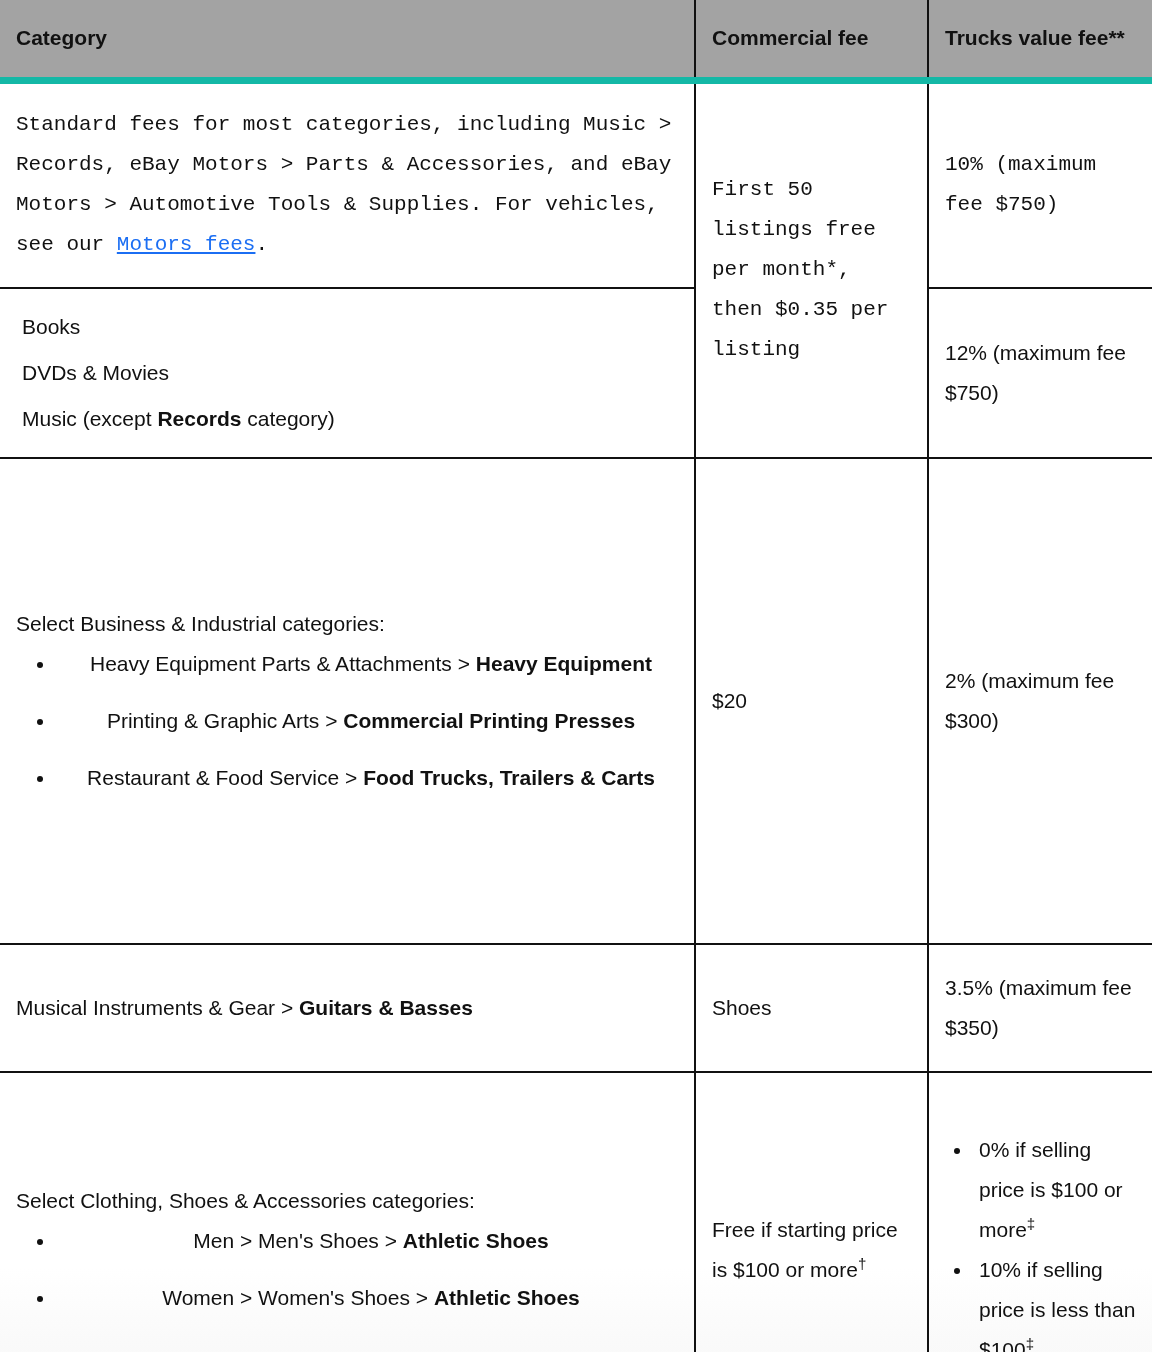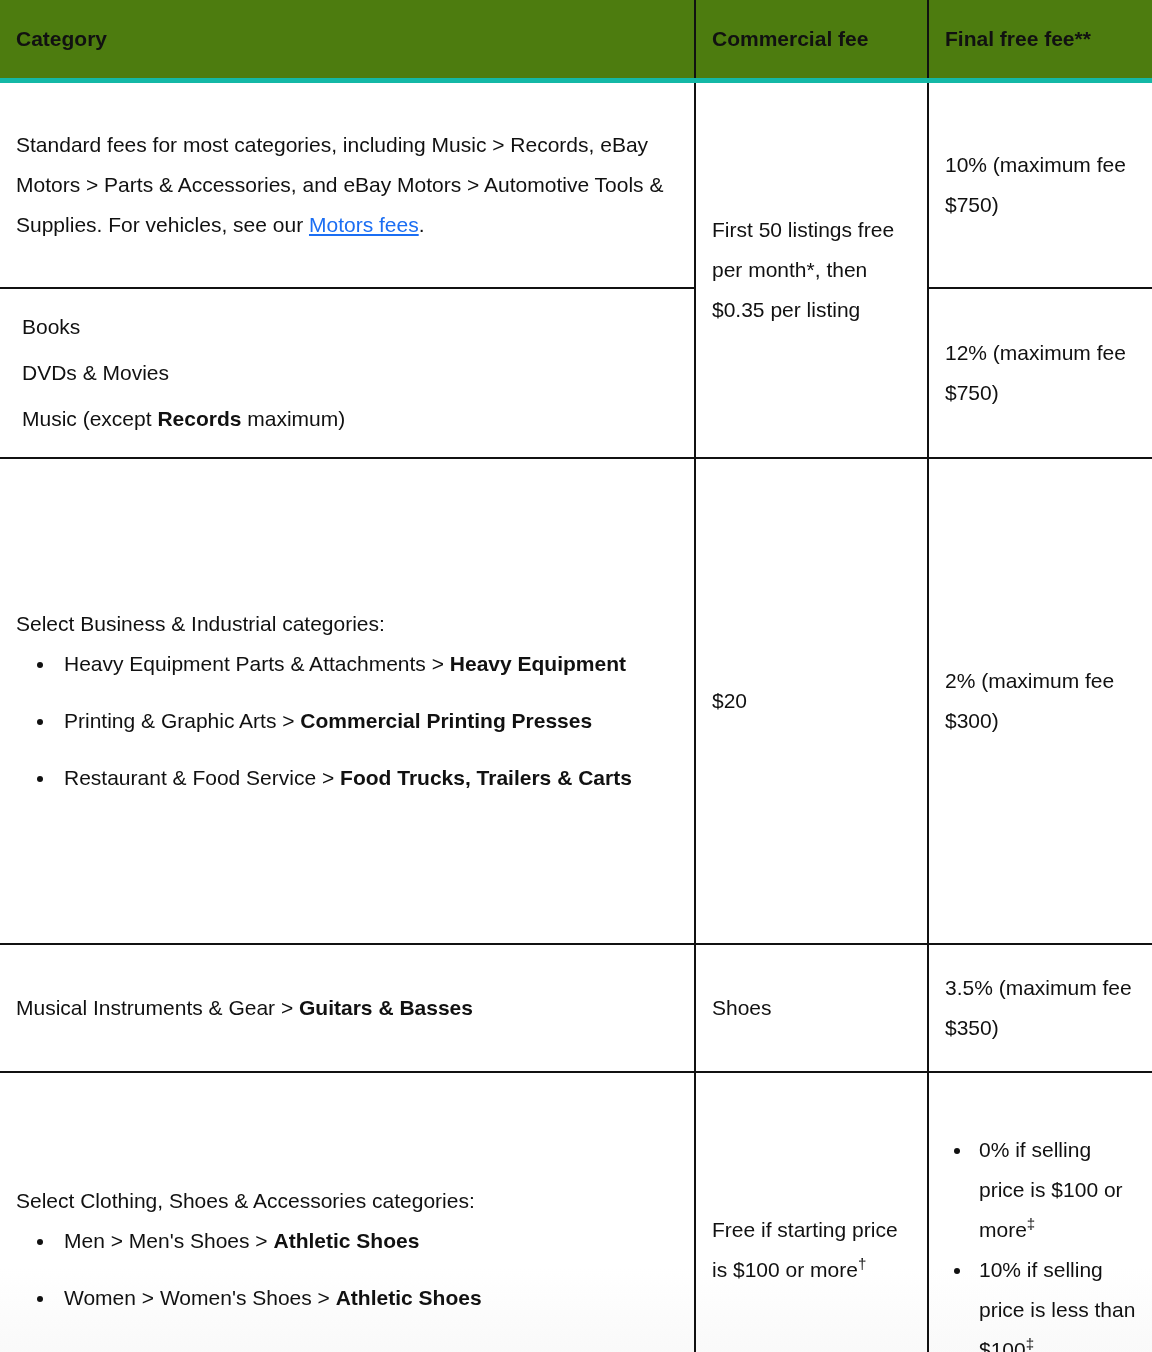--- a/index.html
+++ b/index.html
@@ -25,51 +25,51 @@
   col.c-final { width: 224px; }
 
   th, td {
     text-align: left;
     vertical-align: middle;
     padding: 10px 16px;
     font-size: 21px;
     line-height: 40px;
   }
   thead th {
-    background: #4d7c0f;
+    background: #a3a3a3;
     height: 80px;
     padding: 12px 16px;
     font-weight: 700;
-    border-bottom: 5px solid #14b8a6;
+    border-bottom: 7px solid #14b8a6;
   }
   tbody td {
     border-bottom: 2px solid #111111;
   }
   tr.row-last td {
     border-bottom: 3px solid #111111;
     background: linear-gradient(180deg, #ffffff 55%, #f7f7f7 88%, #f0f0f0 100%);
   }
   th + th, td + td {
     border-left: 2px solid #111111;
   }
-  tr.row-1 { height: 208px; }
+  tr.row-1 { height: 208px; font-family: Liberation Mono, monospace; }
   tr.row-2 { height: 170px; }
   tr.row-3 { height: 486px; }
   tr.row-4 { height: 128px; }
   tr.row-5 { height: 356px; }
 
   p.cell-text { margin: 0; }
   .line { margin: 6px; }
 
   ul.bullet-list {
     margin: 0;
     padding-left: 40px;
     list-style: disc outside;
   }
-  ul.bullet-list li { padding-left: 8px; }
+  ul.bullet-list li { padding-left: 8px; text-align: center; }
   ul.bullet-list li + li { margin-top: 17px; }
   ul.bullet-list-narrow {
     margin: 0;
     padding-left: 28px;
     list-style: disc outside;
   }
   ul.bullet-list-narrow li { padding-left: 6px; }
   ul.bullet-list-narrow li + li { }
 
   strong { font-weight: 700; }
@@ -90,41 +90,41 @@
 <table class="fees">
   <colgroup>
     <col class="c-category">
     <col class="c-insertion">
     <col class="c-final">
   </colgroup>
   <thead>
     <tr>
       <th>Category</th>
       <th>Commercial fee</th>
-      <th>Final free fee**</th>
+      <th>Trucks value fee**</th>
     </tr>
   </thead>
   <tbody>
     <tr class="row-1">
       <td>
         <p class="cell-text"><span>Standard fees for most categories, including Music &gt; Records, eBay Motors &gt; Parts &amp; Accessories, and eBay Motors &gt; Automotive Tools &amp; Supplies. For vehicles, see our </span><a href="#" class="inline-link">Motors fees</a><span>.</span></p>
       </td>
       <td rowspan="2">
         <p class="cell-text"><span>First 50 listings free per month*, then $0.35 per listing</span></p>
       </td>
       <td>
         <p class="cell-text"><span>10% (maximum fee $750)</span></p>
       </td>
     </tr>
     <tr class="row-2">
       <td>
         <div>
             <div class="line"><span>Books</span></div>
             <div class="line"><span>DVDs &amp; Movies</span></div>
-            <div class="line"><span>Music (except </span><strong>Records</strong><span> maximum)</span></div>
+            <div class="line"><span>Music (except </span><strong>Records</strong><span> category)</span></div>
           </div>
       </td>
       <td>
         <p class="cell-text"><span>12% (maximum fee $750)</span></p>
       </td>
     </tr>
     <tr class="row-3">
       <td>
         <p class="cell-text"><span>Select Business &amp; Industrial categories:</span></p>
         <ul class="bullet-list">

